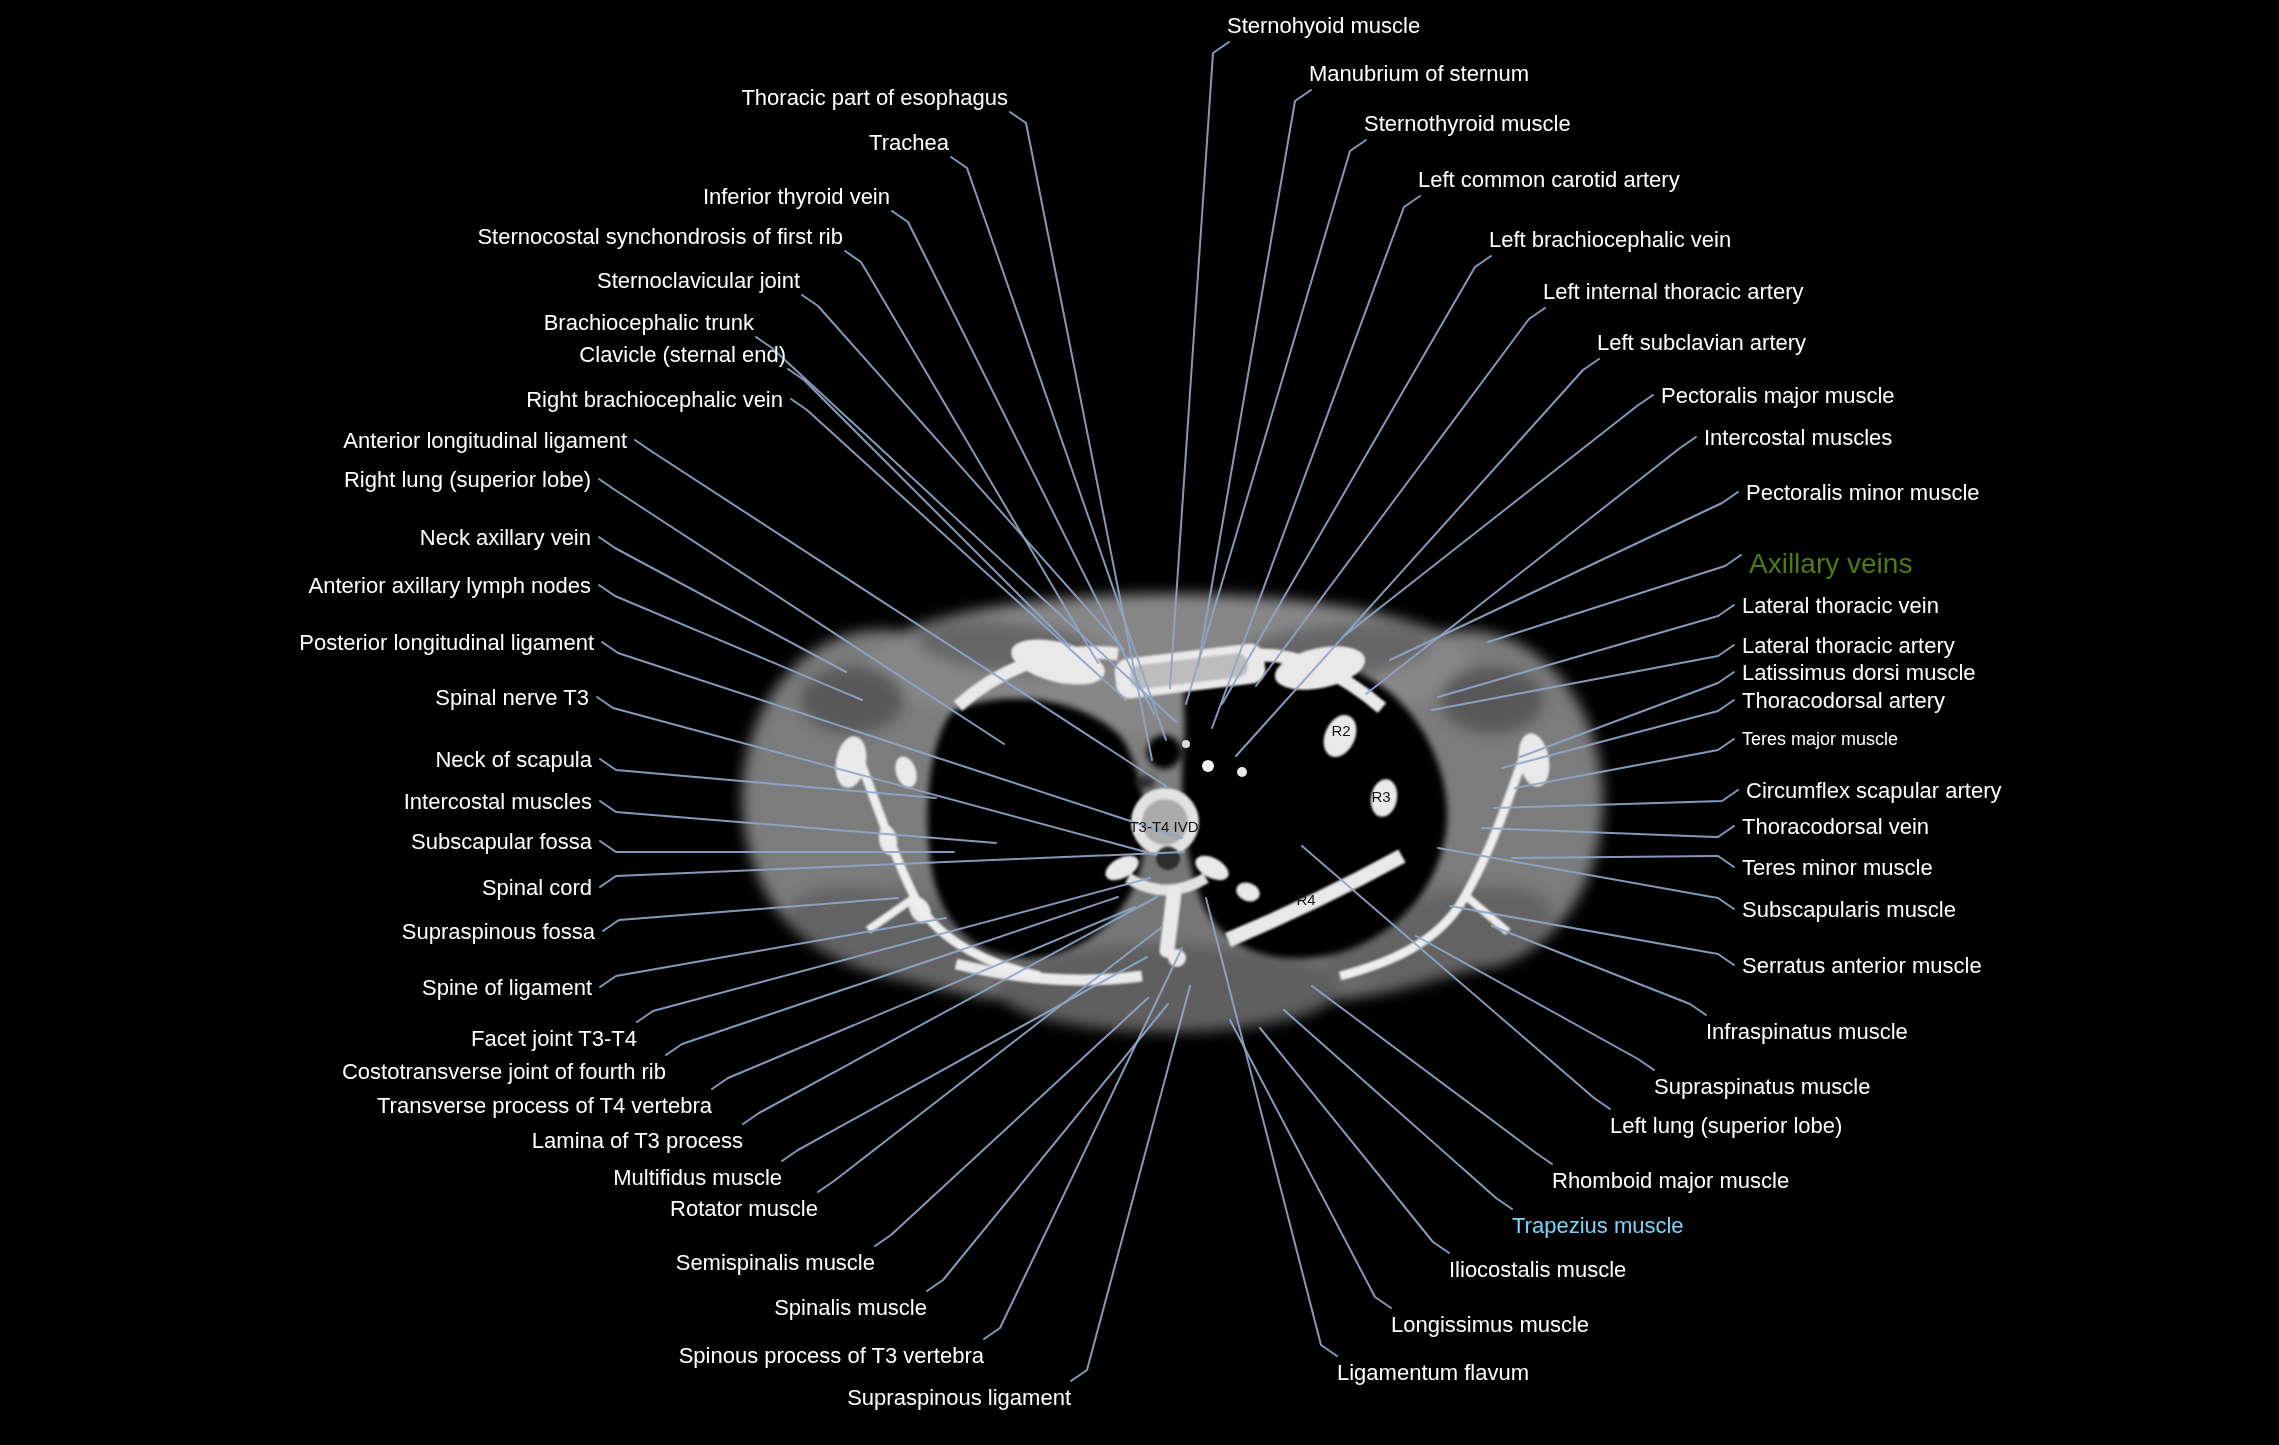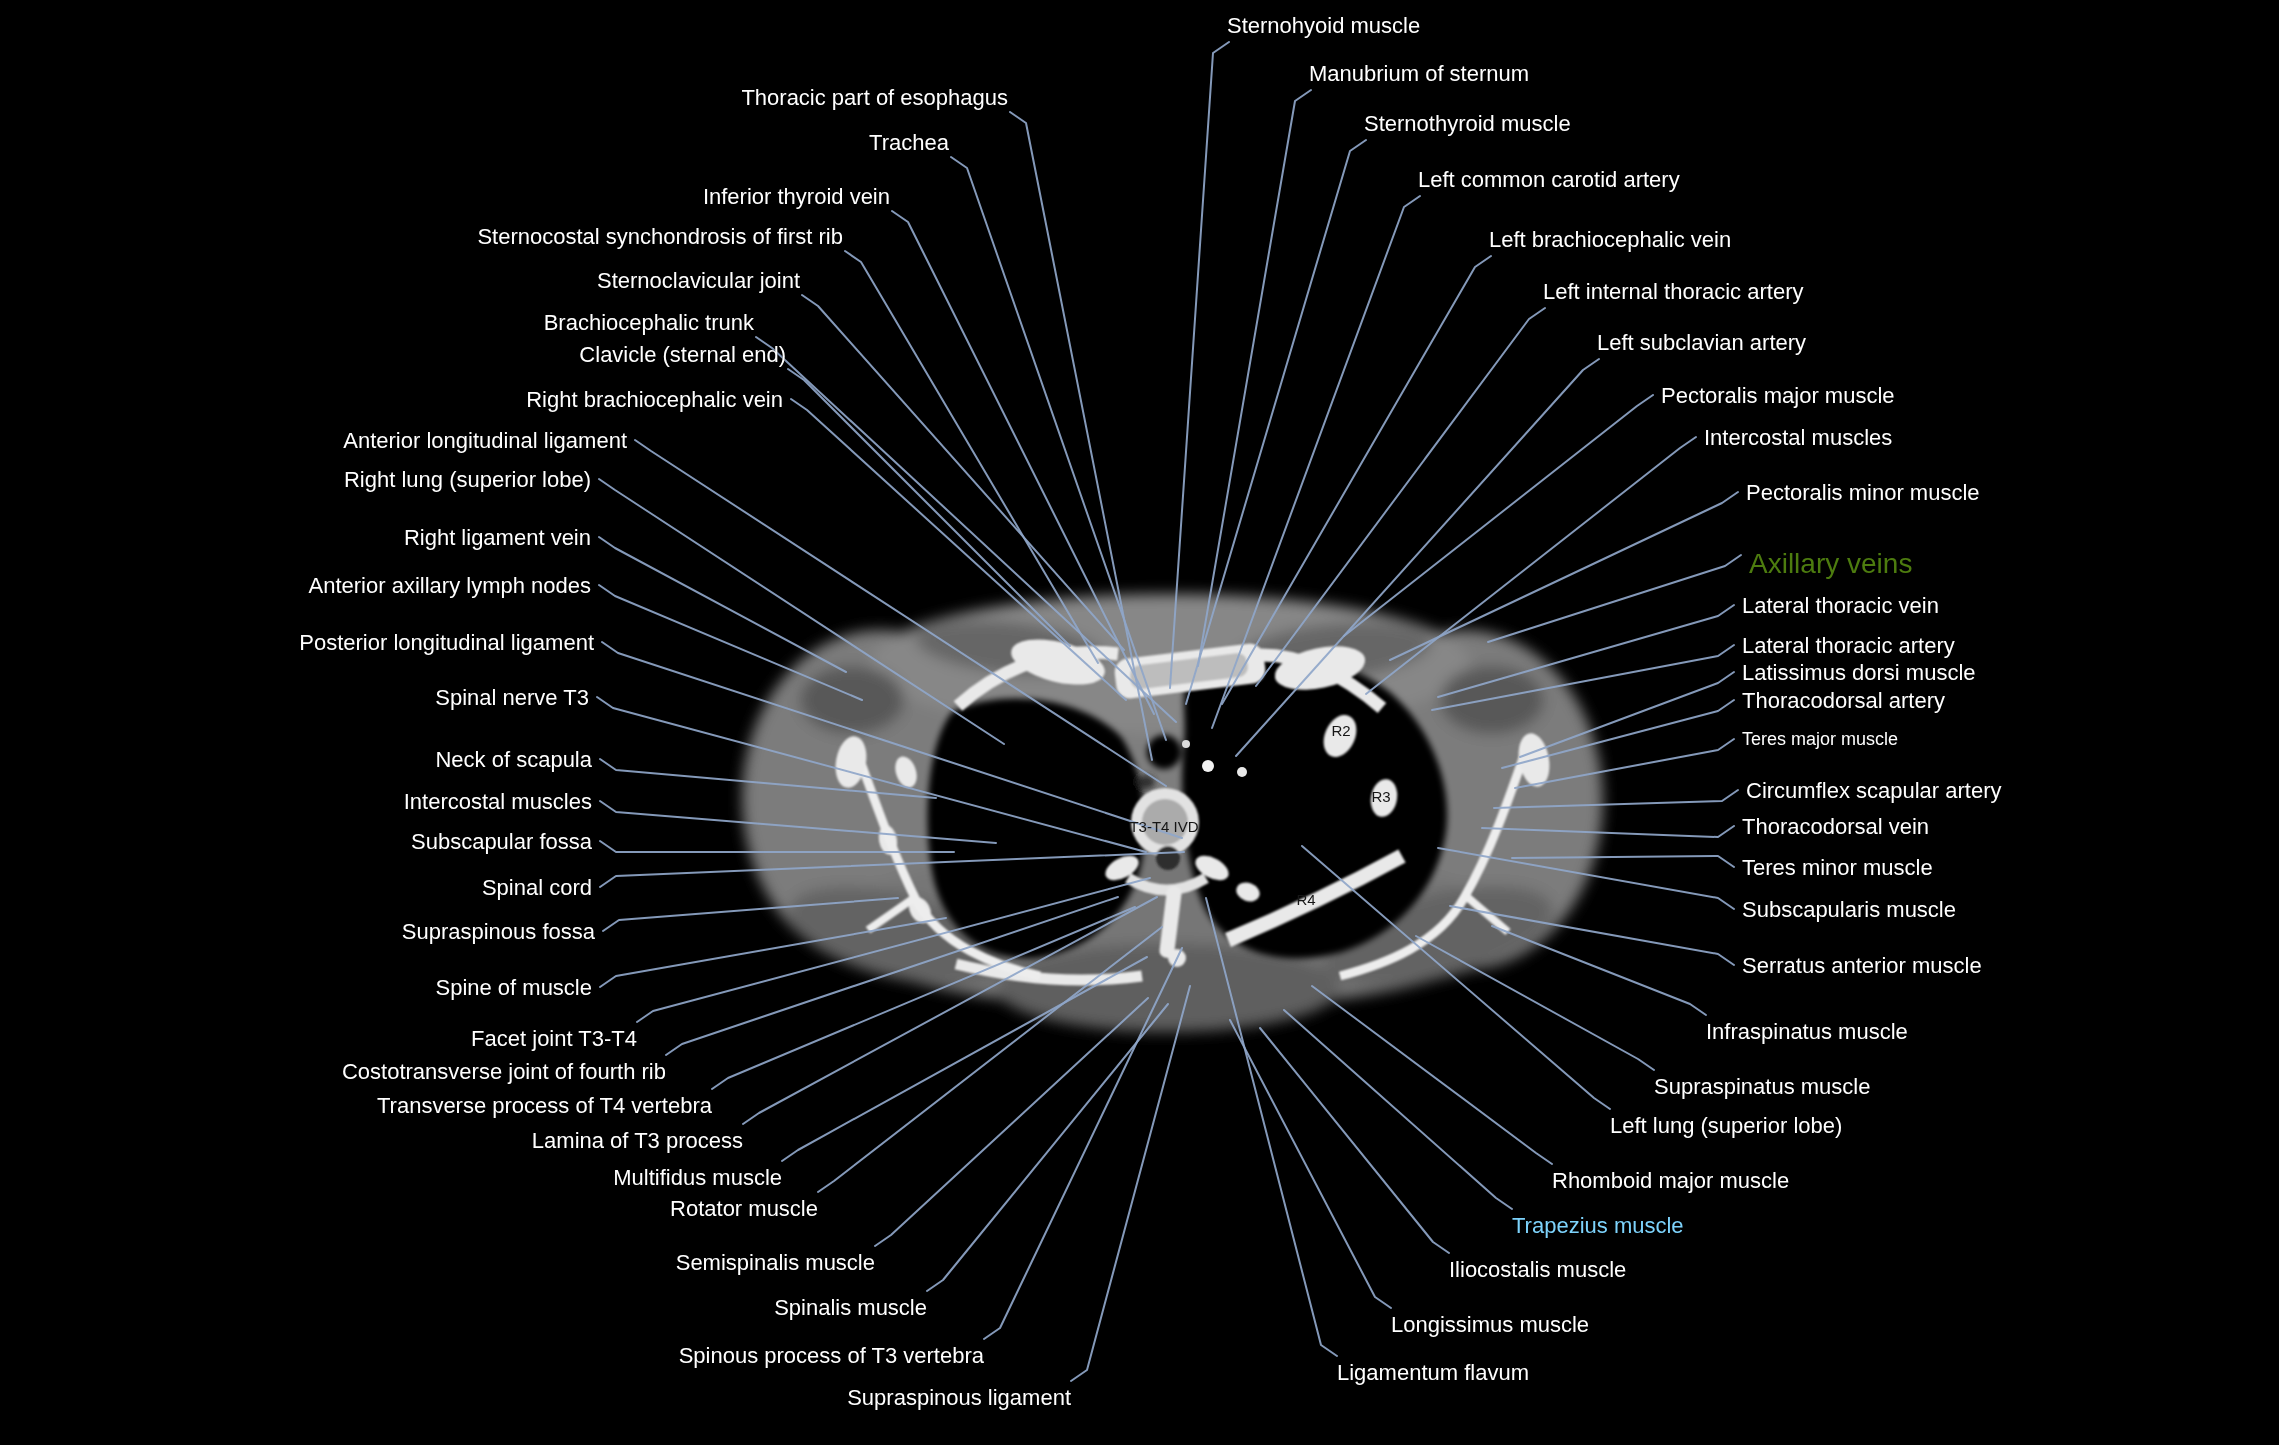--- a/index.html
+++ b/index.html
@@ -169,30 +169,30 @@
       <div class="anat-label" style="font-size: 22px; color: rgb(255, 255, 255); right: 1271px; top: 110px; transform: translateY(-100%);">Thoracic part of esophagus</div>
       <div class="anat-label" style="font-size: 22px; color: rgb(255, 255, 255); right: 1330px; top: 155px; transform: translateY(-100%);">Trachea</div>
       <div class="anat-label" style="font-size: 22px; color: rgb(255, 255, 255); right: 1389px; top: 209px; transform: translateY(-100%);">Inferior thyroid vein</div>
       <div class="anat-label" style="font-size: 22px; color: rgb(255, 255, 255); right: 1436px; top: 249px; transform: translateY(-100%);">Sternocostal synchondrosis of first rib</div>
       <div class="anat-label" style="font-size: 22px; color: rgb(255, 255, 255); right: 1479px; top: 293px; transform: translateY(-100%);">Sternoclavicular joint</div>
       <div class="anat-label" style="font-size: 22px; color: rgb(255, 255, 255); right: 1525px; top: 335px; transform: translateY(-100%);">Brachiocephalic trunk</div>
       <div class="anat-label" style="font-size: 22px; color: rgb(255, 255, 255); right: 1493px; top: 367px; transform: translateY(-100%);">Clavicle (sternal end)</div>
       <div class="anat-label" style="font-size: 22px; color: rgb(255, 255, 255); right: 1496px; top: 399px; transform: translateY(-50%);">Right brachiocephalic vein</div>
       <div class="anat-label" style="font-size: 22px; color: rgb(255, 255, 255); right: 1652px; top: 440px; transform: translateY(-50%);">Anterior longitudinal ligament</div>
       <div class="anat-label" style="font-size: 22px; color: rgb(255, 255, 255); right: 1688px; top: 479px; transform: translateY(-50%);">Right lung (superior lobe)</div>
-      <div class="anat-label" style="font-size: 22px; color: rgb(255, 255, 255); right: 1688px; top: 537px; transform: translateY(-50%);">Right ligament vein</div>
+      <div class="anat-label" style="font-size: 22px; color: rgb(255, 255, 255); right: 1688px; top: 537px; transform: translateY(-50%);">Neck axillary vein</div>
       <div class="anat-label" style="font-size: 22px; color: rgb(255, 255, 255); right: 1688px; top: 585px; transform: translateY(-50%);">Anterior axillary lymph nodes</div>
       <div class="anat-label" style="font-size: 22px; color: rgb(255, 255, 255); right: 1685px; top: 642px; transform: translateY(-50%);">Posterior longitudinal ligament</div>
       <div class="anat-label" style="font-size: 22px; color: rgb(255, 255, 255); right: 1690px; top: 697px; transform: translateY(-50%);">Spinal nerve T3</div>
       <div class="anat-label" style="font-size: 22px; color: rgb(255, 255, 255); right: 1687px; top: 759px; transform: translateY(-50%);">Neck of scapula</div>
       <div class="anat-label" style="font-size: 22px; color: rgb(255, 255, 255); right: 1687px; top: 801px; transform: translateY(-50%);">Intercostal muscles</div>
       <div class="anat-label" style="font-size: 22px; color: rgb(255, 255, 255); right: 1687px; top: 841px; transform: translateY(-50%);">Subscapular fossa</div>
       <div class="anat-label" style="font-size: 22px; color: rgb(255, 255, 255); right: 1687px; top: 887px; transform: translateY(-50%);">Spinal cord</div>
       <div class="anat-label" style="font-size: 22px; color: rgb(255, 255, 255); right: 1684px; top: 931px; transform: translateY(-50%);">Supraspinous fossa</div>
-      <div class="anat-label" style="font-size: 22px; color: rgb(255, 255, 255); right: 1687px; top: 987px; transform: translateY(-50%);">Spine of muscle</div>
+      <div class="anat-label" style="font-size: 22px; color: rgb(255, 255, 255); right: 1687px; top: 987px; transform: translateY(-50%);">Spine of ligament</div>
       <div class="anat-label" style="font-size: 22px; color: rgb(255, 255, 255); right: 1642px; top: 1026px;">Facet joint T3-T4</div>
       <div class="anat-label" style="font-size: 22px; color: rgb(255, 255, 255); right: 1613px; top: 1059px;">Costotransverse joint of fourth rib</div>
       <div class="anat-label" style="font-size: 22px; color: rgb(255, 255, 255); right: 1567px; top: 1093px;">Transverse process of T4 vertebra</div>
       <div class="anat-label" style="font-size: 22px; color: rgb(255, 255, 255); right: 1536px; top: 1128px;">Lamina of T3 process</div>
       <div class="anat-label" style="font-size: 22px; color: rgb(255, 255, 255); right: 1497px; top: 1165px;">Multifidus muscle</div>
       <div class="anat-label" style="font-size: 22px; color: rgb(255, 255, 255); right: 1461px; top: 1196px;">Rotator muscle</div>
       <div class="anat-label" style="font-size: 22px; color: rgb(255, 255, 255); right: 1404px; top: 1250px;">Semispinalis muscle</div>
       <div class="anat-label" style="font-size: 22px; color: rgb(255, 255, 255); right: 1352px; top: 1295px;">Spinalis muscle</div>
       <div class="anat-label" style="font-size: 22px; color: rgb(255, 255, 255); right: 1295px; top: 1343px;">Spinous process of T3 vertebra</div>
       <div class="anat-label" style="font-size: 22px; color: rgb(255, 255, 255); right: 1208px; top: 1385px;">Supraspinous ligament</div>

